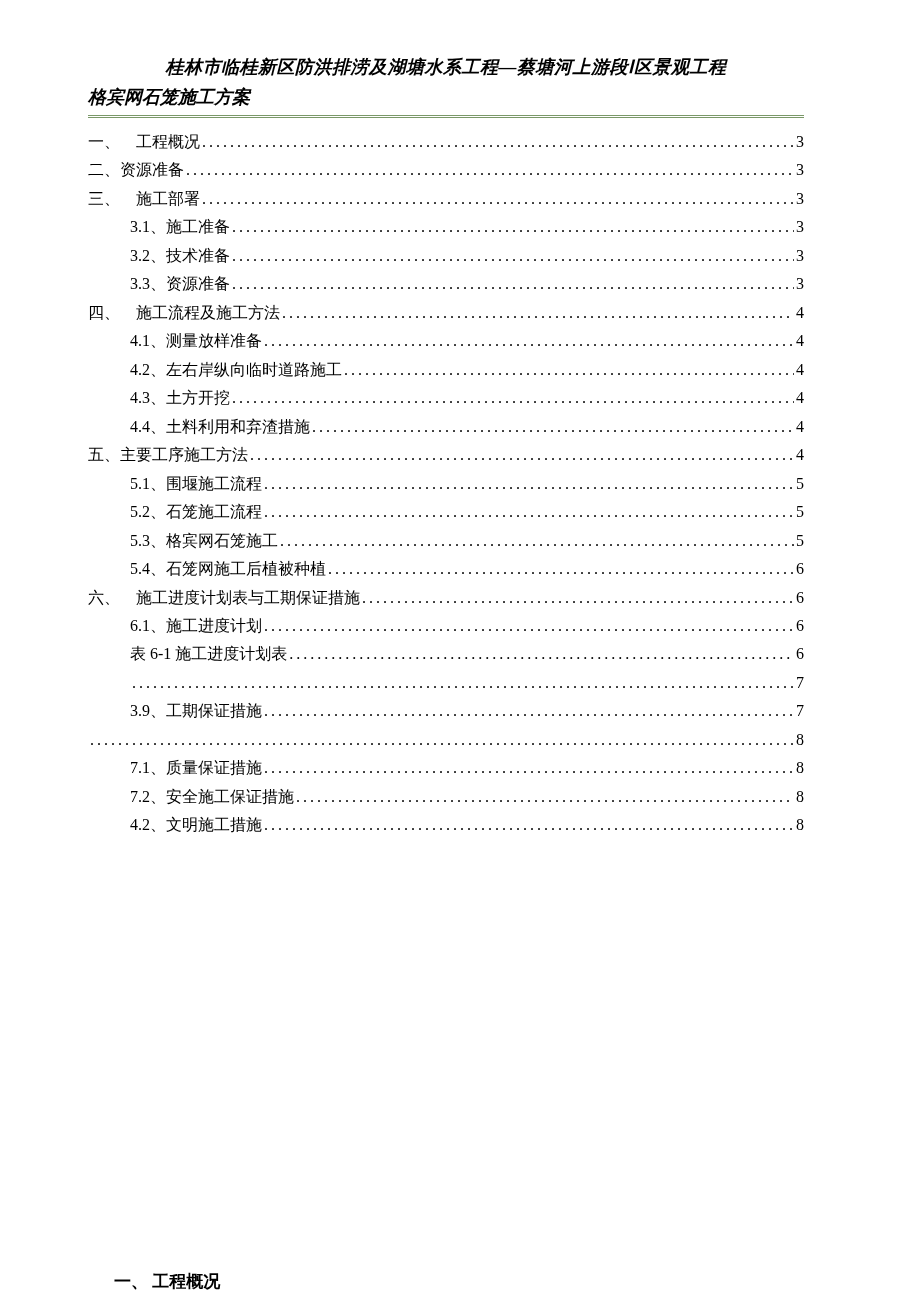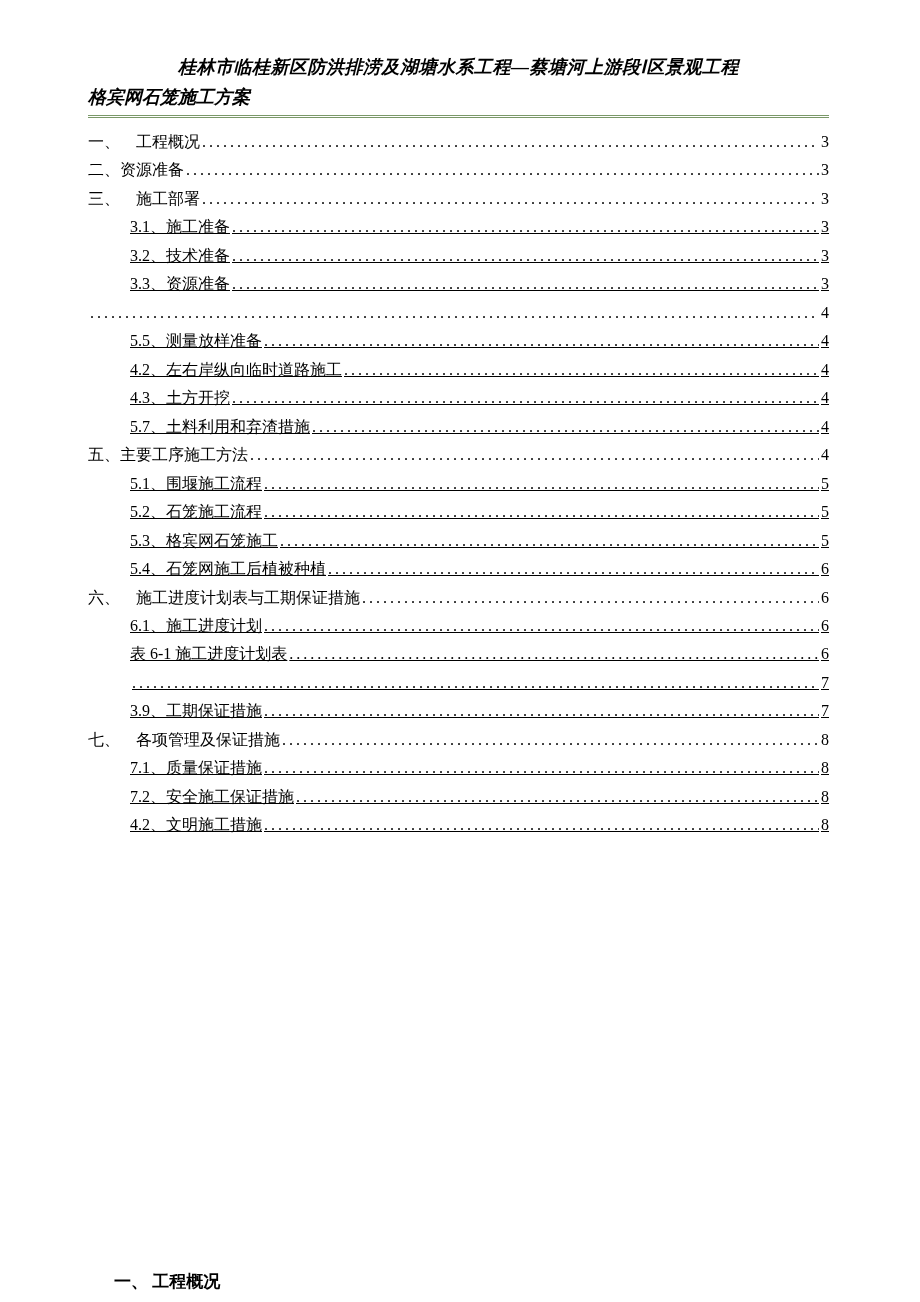--- a/index.html
+++ b/index.html
@@ -4,21 +4,21 @@
   <style>
     * { margin: 0; padding: 0; box-sizing: border-box; }
     body {
       width: 920px;
       height: 1302px;
       background: #ffffff;
       font-family: "SimSun", "宋体", serif;
       position: relative;
     }
     .page {
-      padding: 55px 91px 0 88px;
+      padding: 55px 116px 0 88px;
     }
     .header {
       text-align: center;
       margin-bottom: 2px;
     }
     .header-line1 {
       font-size: 18px;
       font-style: italic;
       font-weight: bold;
       font-family: "KaiTi", "楷体", serif;
@@ -43,21 +43,21 @@
       font-size: 16px;
       line-height: 1.78;
       color: #000;
     }
     .toc-row {
       display: flex;
       white-space: nowrap;
       overflow: hidden;
     }
     .toc-row.level1 { padding-left: 0; }
-    .toc-row.level2 { padding-left: 42px; text-decoration: underline; }
+    .toc-row.level2 { padding-left: 42px; }
     .toc-label { flex: 0 0 auto; }
     .toc-dots {
       flex: 1 1 auto;
       overflow: hidden;
       letter-spacing: 3px;
       margin: 0 2px;
     }
     .toc-dots::before {
       content: ".......................................................................................................................";
     }
@@ -107,40 +107,41 @@
         <span class="toc-label">3.2、技术准备 </span>
         <span class="toc-dots"></span>
         <span class="toc-page">3</span>
       </div>
       <div class="toc-row level2">
         <span class="toc-label">3.3、资源准备 </span>
         <span class="toc-dots"></span>
         <span class="toc-page">3</span>
       </div>
       <div class="toc-row level1">
-        <span class="toc-dots"></span>
-        <span class="toc-page">4</span>
-      </div>
-      <div class="toc-row level2">
-        <span class="toc-label">5.5、测量放样准备 </span>
+        <span class="toc-label">四、　施工流程及施工方法</span>
+        <span class="toc-dots"></span>
+        <span class="toc-page">4</span>
+      </div>
+      <div class="toc-row level2">
+        <span class="toc-label">4.1、测量放样准备 </span>
         <span class="toc-dots"></span>
         <span class="toc-page">4</span>
       </div>
       <div class="toc-row level2">
         <span class="toc-label">4.2、左右岸纵向临时道路施工 </span>
         <span class="toc-dots"></span>
         <span class="toc-page">4</span>
       </div>
       <div class="toc-row level2">
         <span class="toc-label">4.3、土方开挖 </span>
         <span class="toc-dots"></span>
         <span class="toc-page">4</span>
       </div>
       <div class="toc-row level2">
-        <span class="toc-label">5.7、土料利用和弃渣措施 </span>
+        <span class="toc-label">4.4、土料利用和弃渣措施 </span>
         <span class="toc-dots"></span>
         <span class="toc-page">4</span>
       </div>
       <div class="toc-row level1">
         <span class="toc-label">五、主要工序施工方法</span>
         <span class="toc-dots"></span>
         <span class="toc-page">4</span>
       </div>
       <div class="toc-row level2">
         <span class="toc-label">5.1、围堰施工流程 </span>
@@ -180,21 +181,20 @@
       <div class="toc-row level2">
         <span class="toc-dots"></span>
         <span class="toc-page">7</span>
       </div>
       <div class="toc-row level2">
         <span class="toc-label">3.9、工期保证措施 </span>
         <span class="toc-dots"></span>
         <span class="toc-page">7</span>
       </div>
       <div class="toc-row level1">
-        <span class="toc-label">七、　各项管理及保证措施</span>
         <span class="toc-dots"></span>
         <span class="toc-page">8</span>
       </div>
       <div class="toc-row level2">
         <span class="toc-label">7.1、质量保证措施 </span>
         <span class="toc-dots"></span>
         <span class="toc-page">8</span>
       </div>
       <div class="toc-row level2">
         <span class="toc-label">7.2、安全施工保证措施 </span>

